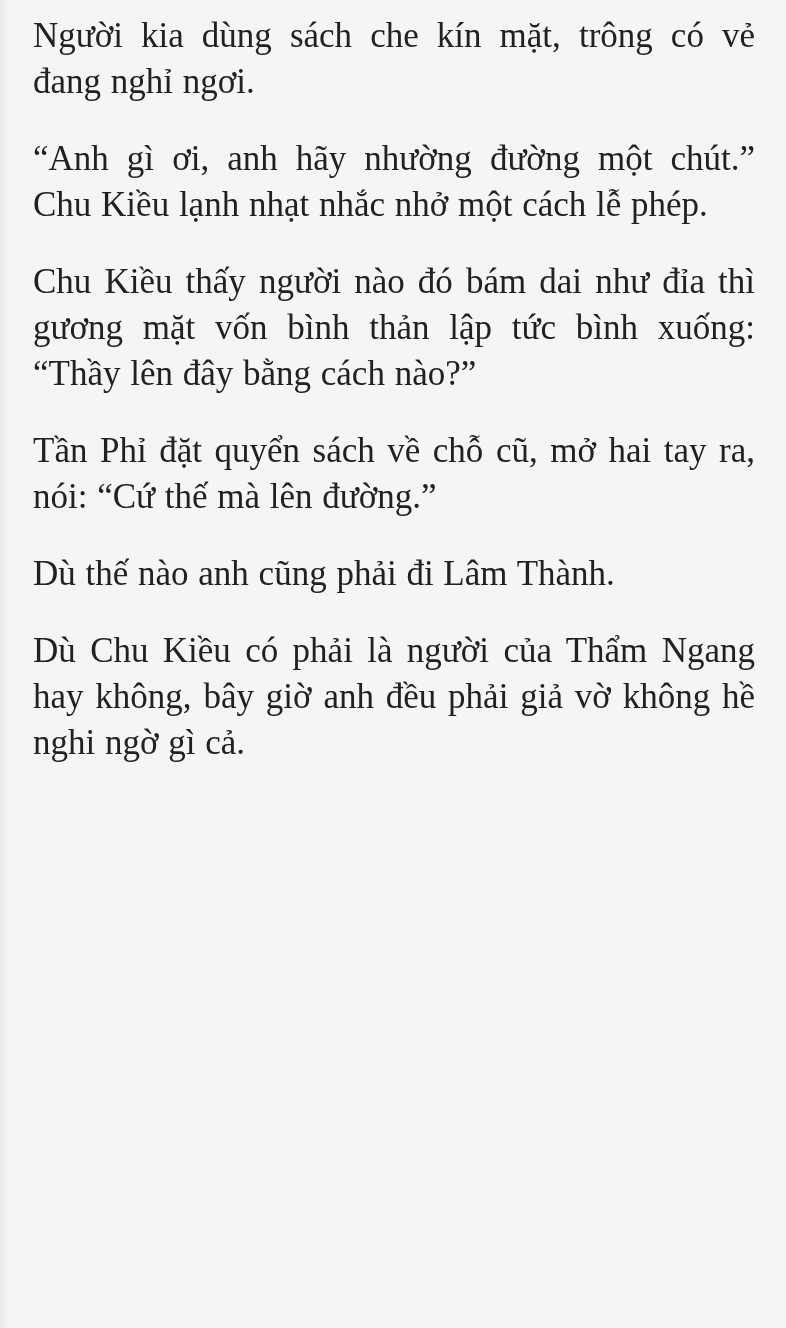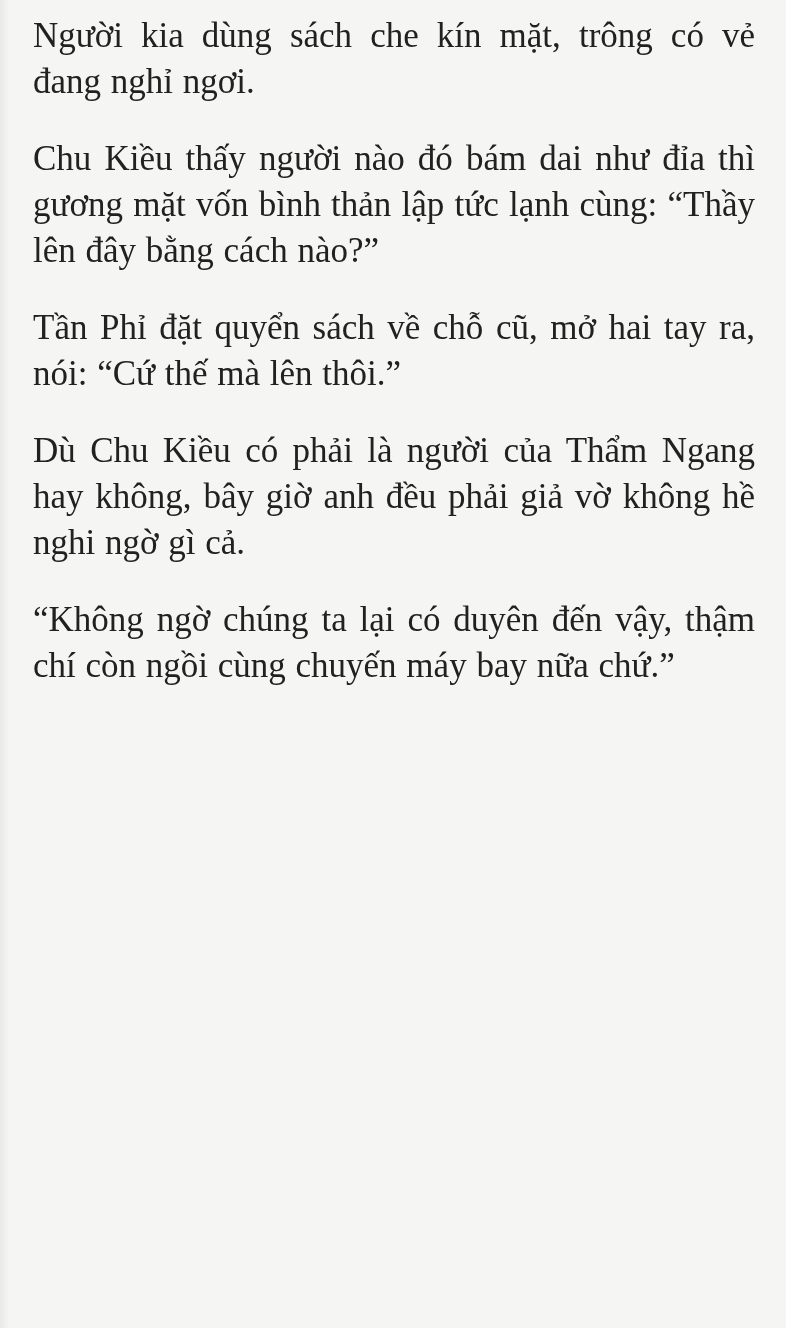--- a/index.html
+++ b/index.html
@@ -45,17 +45,18 @@
     font-family: "Liberation Serif", "DejaVu Serif", serif;
   }
 </style>
 </head>
 <body>
 
 <div class="page-edge-shadow"></div>
 
 <div class="page">
   <p>Người kia dùng sách che kín mặt, trông có vẻ đang nghỉ ngơi.</p>
-  <p>Chu Kiều thấy người nào đó bám dai như đỉa thì gương mặt vốn bình thản lập tức lạnh cùng: “Thầy lên đây bằng cách nào?”</p>
-  <p>Tần Phỉ đặt quyển sách về chỗ cũ, mở hai tay ra, nói: “Cứ thế mà lên thôi.”</p>
+  <p>“Anh gì ơi, anh hãy nhường đường một chút.” Chu Kiều lạnh nhạt nhắc nhở một cách lễ phép.</p>
+  <p>Chu Kiều thấy người nào đó bám dai như đỉa thì gương mặt vốn bình thản lập tức bình xuống: “Thầy lên đây bằng cách nào?”</p>
+  <p>Tần Phỉ đặt quyển sách về chỗ cũ, mở hai tay ra, nói: “Cứ thế mà lên đường.”</p>
+  <p>Dù thế nào anh cũng phải đi Lâm Thành.</p>
   <p>Dù Chu Kiều có phải là người của Thẩm Ngang hay không, bây giờ anh đều phải giả vờ không hề nghi ngờ gì cả.</p>
-  <p>“Không ngờ chúng ta lại có duyên đến vậy, thậm chí còn ngồi cùng chuyến máy bay nữa chứ.”</p>
 </div>
 
 </body></html>

